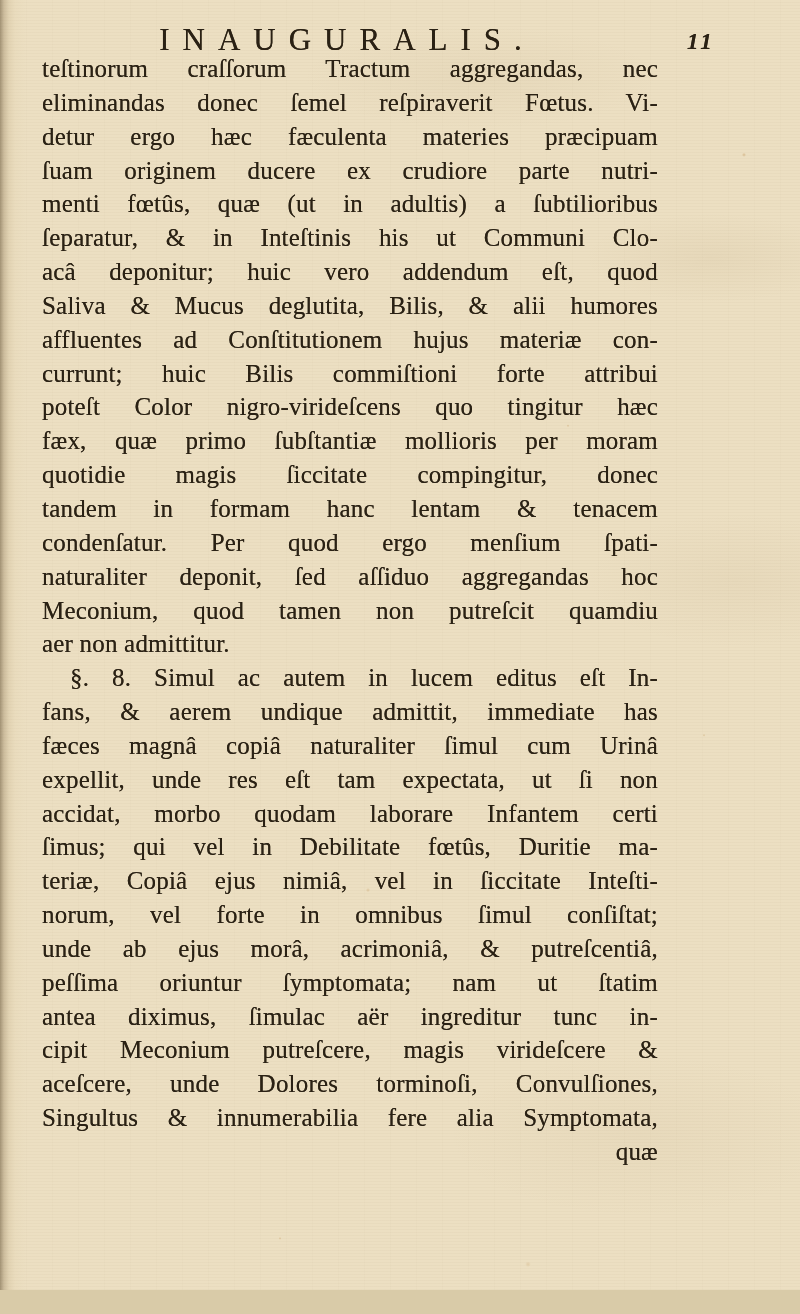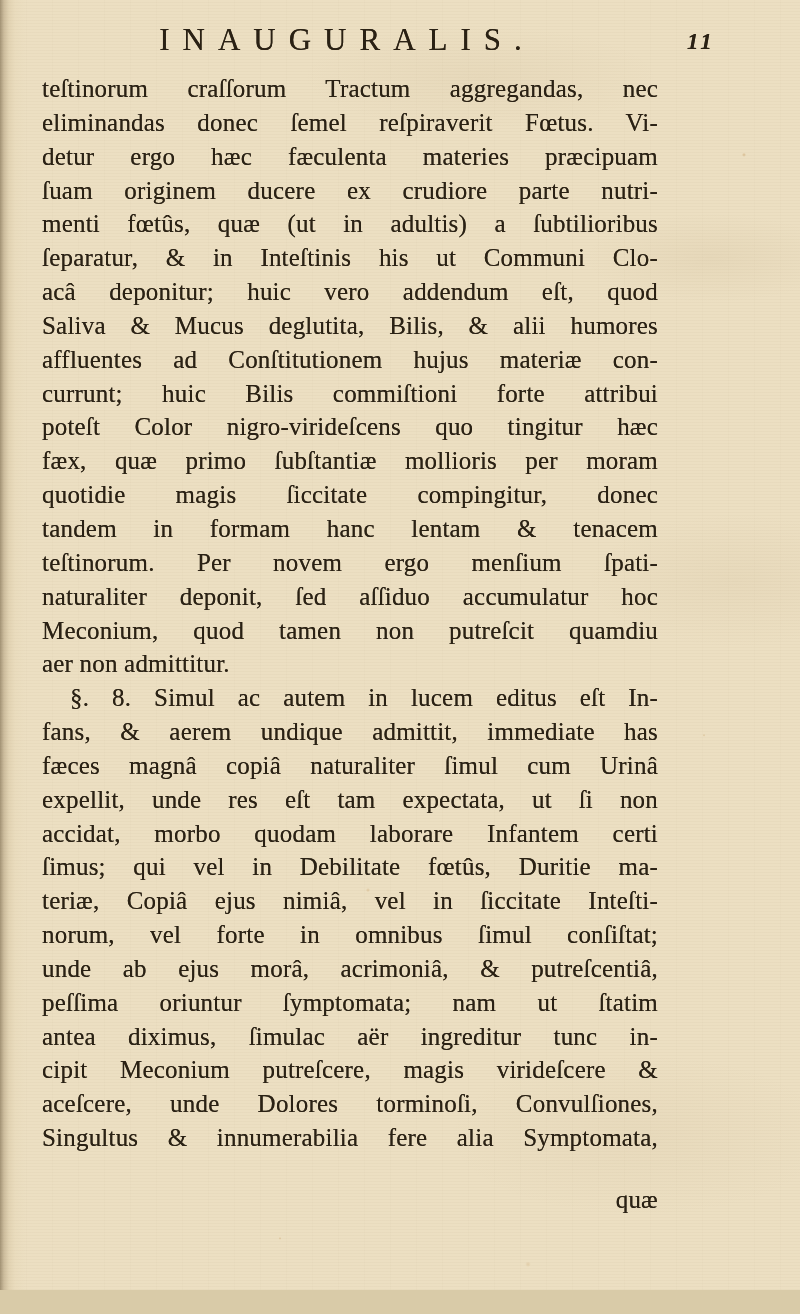--- a/index.html
+++ b/index.html
@@ -79,21 +79,21 @@
     top: 29px;
     font-size: 23px;
     font-weight: bold;
     letter-spacing: 3px;
     text-shadow: 0 0 0.5px rgba(42,33,20,0.85);
     font-style: italic;
   }
   .text-block {
     position: absolute;
     left: 42px;
-    top: 72px;
+    top: 52px;
     width: 616px;
     font-size: 25px;
     letter-spacing: 0.2px;
   }
   .line {
     height: 33.85px;
     line-height: 33.85px;
     text-align: justify;
     text-align-last: justify;
     overflow: hidden;
@@ -104,21 +104,20 @@
     text-align: left;
     text-align-last: left;
   }
   .line.justify-indent {
     padding-left: 28px;
     font-family: Liberation Serif, serif;
   }
   .line.catchword {
     text-align: right;
     text-align-last: right;
-    margin-top: 28px;
   }
 </style>
 </head>
 <body>
 
 <div class="page" style="--paper: #ecdfc2; --ink: #2a2114;">
   <div class="stains"></div>
   <div class="gutter-shadow"></div>
 
   <div class="running-header">
@@ -135,22 +134,22 @@
       <div class="line justify">menti fœtûs, quæ (ut in adultis) a ſubtilioribus</div>
       <div class="line justify">ſeparatur, &amp; in Inteſtinis his ut Communi Clo-</div>
       <div class="line justify">acâ deponitur; huic vero addendum eſt, quod</div>
       <div class="line justify">Saliva &amp; Mucus deglutita, Bilis, &amp; alii humores</div>
       <div class="line justify">affluentes ad Conſtitutionem hujus materiæ con-</div>
       <div class="line justify">currunt; huic Bilis commiſtioni forte attribui</div>
       <div class="line justify">poteſt Color nigro-virideſcens quo tingitur hæc</div>
       <div class="line justify">fæx, quæ primo ſubſtantiæ mollioris per moram</div>
       <div class="line justify">quotidie magis ſiccitate compingitur, donec</div>
       <div class="line justify">tandem in formam hanc lentam &amp; tenacem</div>
-      <div class="line justify">teſtinorum. Per novem ergo menſium ſpati-</div>
-      <div class="line justify">naturaliter deponit, ſed aſſiduo accumulatur hoc</div>
+      <div class="line justify">condenſatur. Per quod ergo menſium ſpati-</div>
+      <div class="line justify">naturaliter deponit, ſed aſſiduo aggregandas hoc</div>
       <div class="line justify">Meconium, quod tamen non putreſcit quamdiu</div>
       <div class="line left">aer non admittitur.</div>
       <div class="line justify-indent">§. 8. Simul ac autem in lucem editus eſt In-</div>
       <div class="line justify">fans, &amp; aerem undique admittit, immediate has</div>
       <div class="line justify">fæces magnâ copiâ naturaliter ſimul cum Urinâ</div>
       <div class="line justify">expellit, unde res eſt tam expectata, ut ſi non</div>
       <div class="line justify">accidat, morbo quodam laborare Infantem certi</div>
       <div class="line justify">ſimus; qui vel in Debilitate fœtûs, Duritie ma-</div>
       <div class="line justify">teriæ, Copiâ ejus nimiâ, vel in ſiccitate Inteſti-</div>
       <div class="line justify">norum, vel forte in omnibus ſimul conſiſtat;</div>

